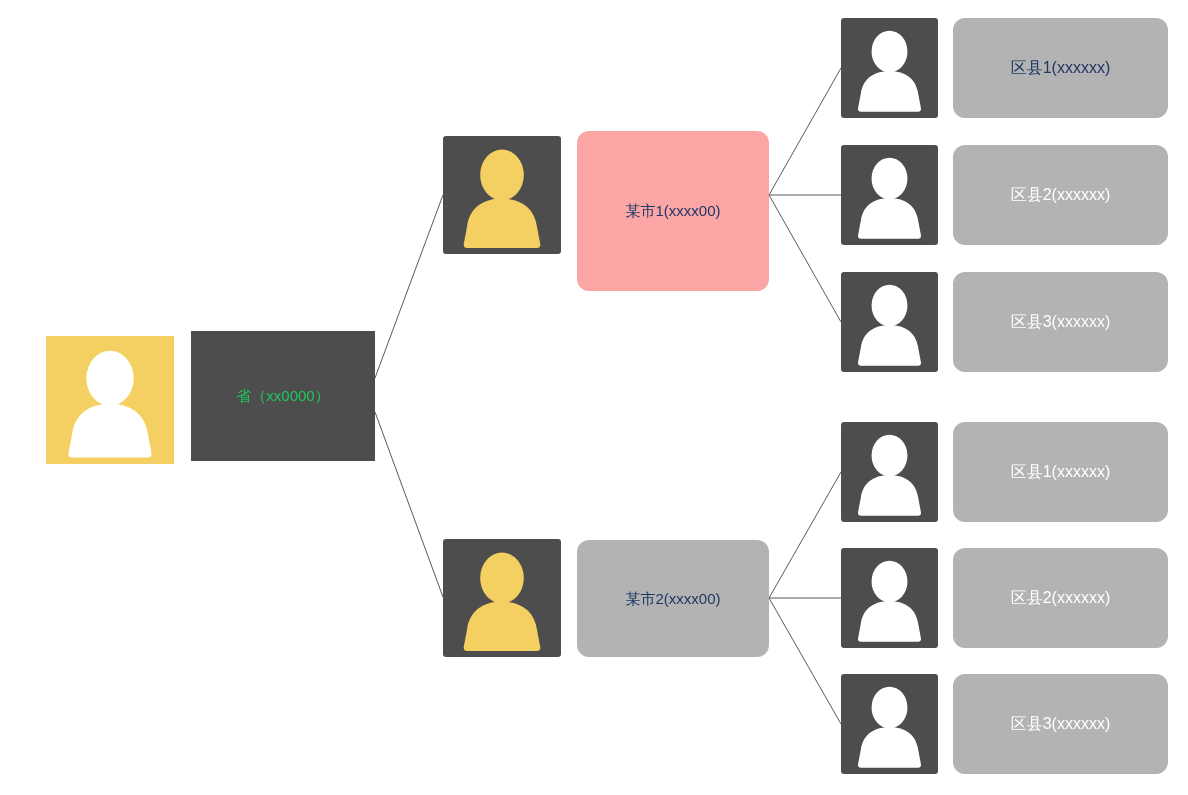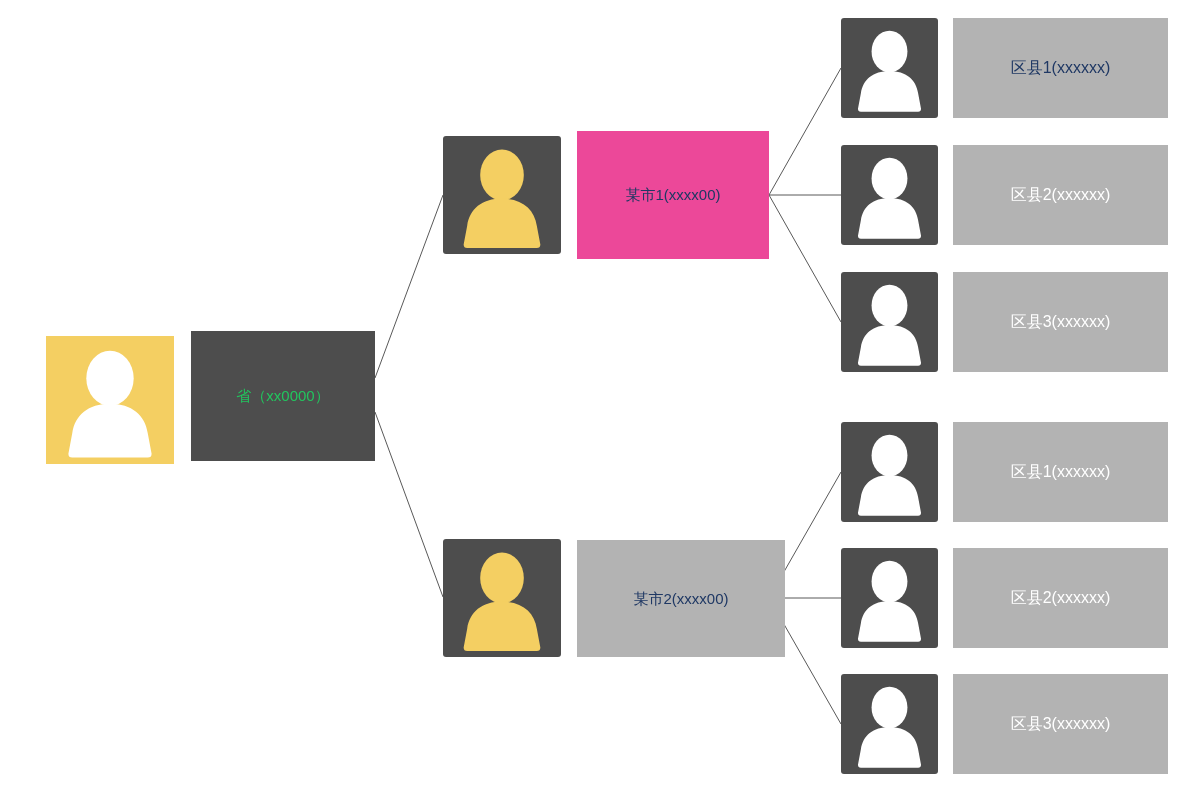--- a/index.html
+++ b/index.html
@@ -38,21 +38,21 @@
     position: absolute;
     box-sizing: border-box;
     display: flex;
     align-items: center;
     justify-content: center;
     text-align: center;
     line-height: 1.3;
     white-space: nowrap;
   }
   .label-box.rounded {
-    border-radius: 0;
+    border-radius: 12px;
   }
   .label-text {
     display: block;
   }
   .sil {
     position: absolute;
     left: 0;
     top: 0;
     width: 100%;
     height: 100%;
@@ -83,30 +83,30 @@
       </div>
       <div class="label-box" style="left: 191px; top: 331px; width: 184px; height: 130px; background: rgb(77, 77, 77); color: #22c55e; font-size: 15px;">
         <span class="label-text">省（xx0000）</span>
       </div>
       <div class="avatar-box rounded" style="left: 443px; top: 136px; width: 118px; height: 118px; background: rgb(77, 77, 77);">
         <svg class="sil" viewBox="0 0 100 100" preserveAspectRatio="xMidYMid meet">
           <ellipse cx="50" cy="33" rx="18.5" ry="21.5" fill="#F4CF62"></ellipse>
           <path d="M50 53 C33 53 22.5 62 20.5 76 L17.5 92 C17.5 94 18.5 95 20.5 95 L79.5 95 C81.5 95 82.5 94 82.5 92 L79.5 76 C77.5 62 67 53 50 53 Z" fill="#F4CF62"></path>
         </svg>
       </div>
-      <div class="label-box rounded" style="left: 577px; top: 131px; width: 192px; height: 128px; background: #ec4899; color: rgb(31, 56, 100); font-size: 15px;">
+      <div class="label-box rounded" style="left: 577px; top: 131px; width: 192px; height: 160px; background: #fca5a5; color: rgb(31, 56, 100); font-size: 15px;">
         <span class="label-text">某市1(xxxx00)</span>
       </div>
       <div class="avatar-box rounded" style="left: 443px; top: 539px; width: 118px; height: 118px; background: rgb(77, 77, 77);">
         <svg class="sil" viewBox="0 0 100 100" preserveAspectRatio="xMidYMid meet">
           <ellipse cx="50" cy="33" rx="18.5" ry="21.5" fill="#F4CF62"></ellipse>
           <path d="M50 53 C33 53 22.5 62 20.5 76 L17.5 92 C17.5 94 18.5 95 20.5 95 L79.5 95 C81.5 95 82.5 94 82.5 92 L79.5 76 C77.5 62 67 53 50 53 Z" fill="#F4CF62"></path>
         </svg>
       </div>
-      <div class="label-box rounded" style="left: 577px; top: 540px; width: 208px; height: 117px; background: rgb(179, 179, 179); color: rgb(31, 56, 100); font-size: 15px;">
+      <div class="label-box rounded" style="left: 577px; top: 540px; width: 192px; height: 117px; background: rgb(179, 179, 179); color: rgb(31, 56, 100); font-size: 15px;">
         <span class="label-text">某市2(xxxx00)</span>
       </div>
       <div class="avatar-box rounded" style="left: 841px; top: 18px; width: 97px; height: 100px; background: rgb(77, 77, 77);">
         <svg class="sil" viewBox="0 0 100 100" preserveAspectRatio="xMidYMid meet">
           <ellipse cx="50" cy="33" rx="18.5" ry="21.5" fill="#FFFFFF"></ellipse>
           <path d="M50 53 C33 53 22.5 62 20.5 76 L17.5 92 C17.5 94 18.5 95 20.5 95 L79.5 95 C81.5 95 82.5 94 82.5 92 L79.5 76 C77.5 62 67 53 50 53 Z" fill="#FFFFFF"></path>
         </svg>
       </div>
       <div class="label-box rounded" style="left: 953px; top: 18px; width: 215px; height: 100px; background: rgb(179, 179, 179); color: rgb(31, 56, 100); font-size: 16px;">
         <span class="label-text">区县1(xxxxxx)</span>

